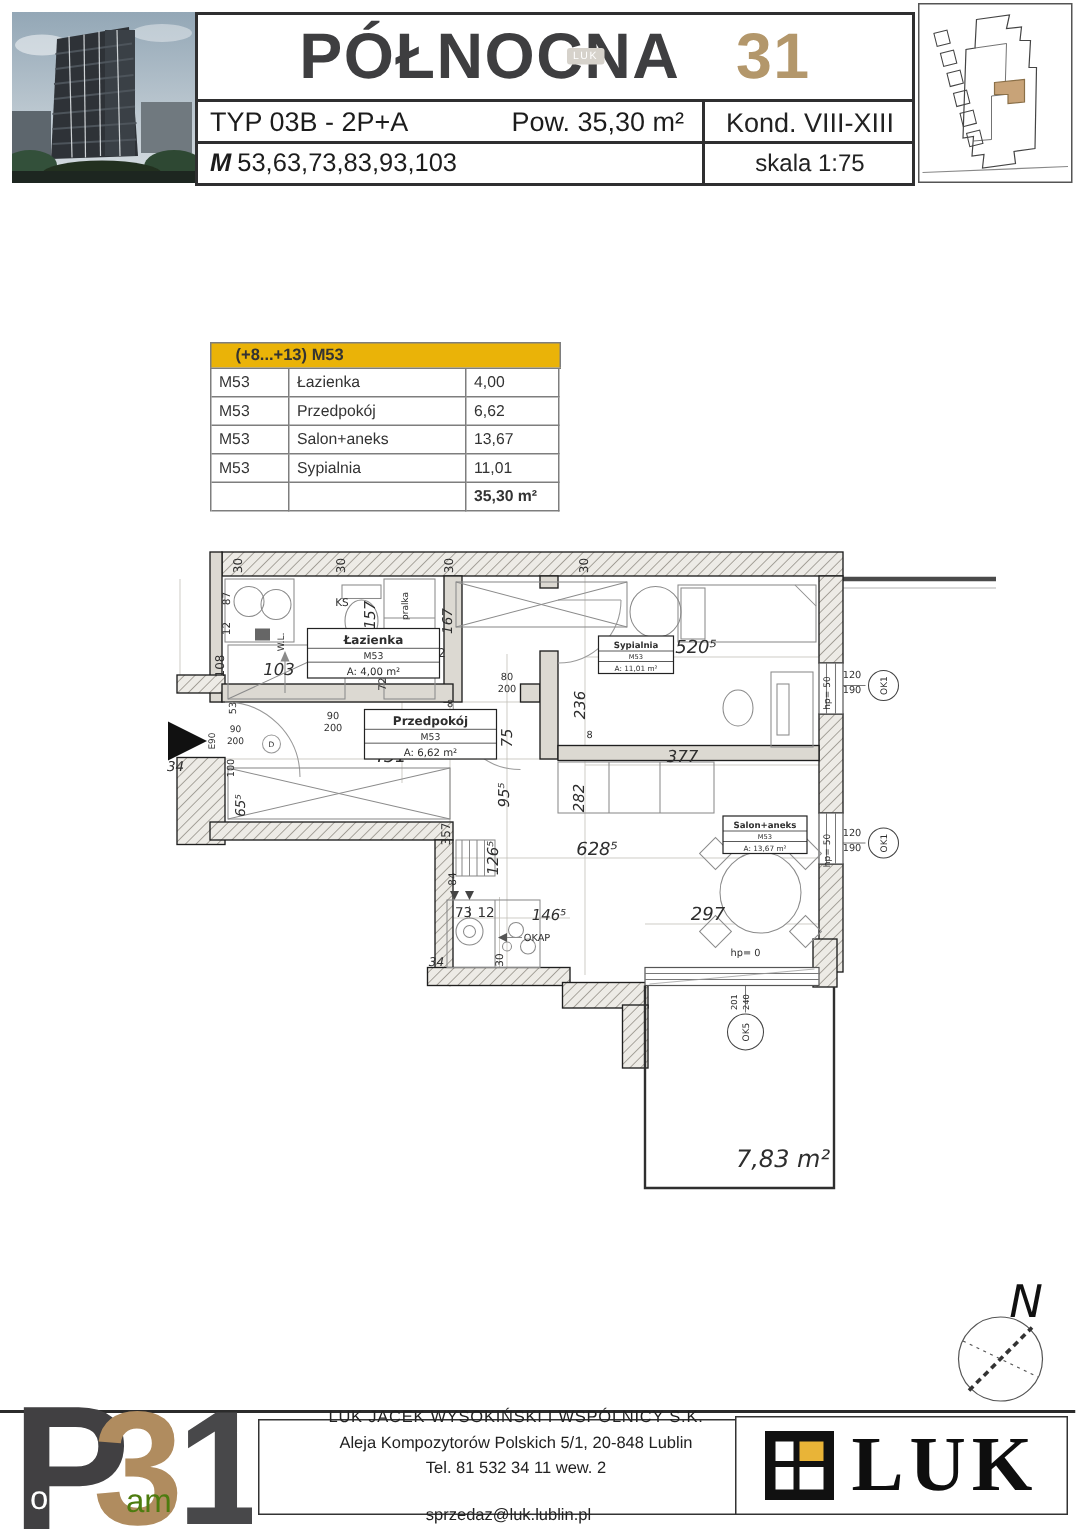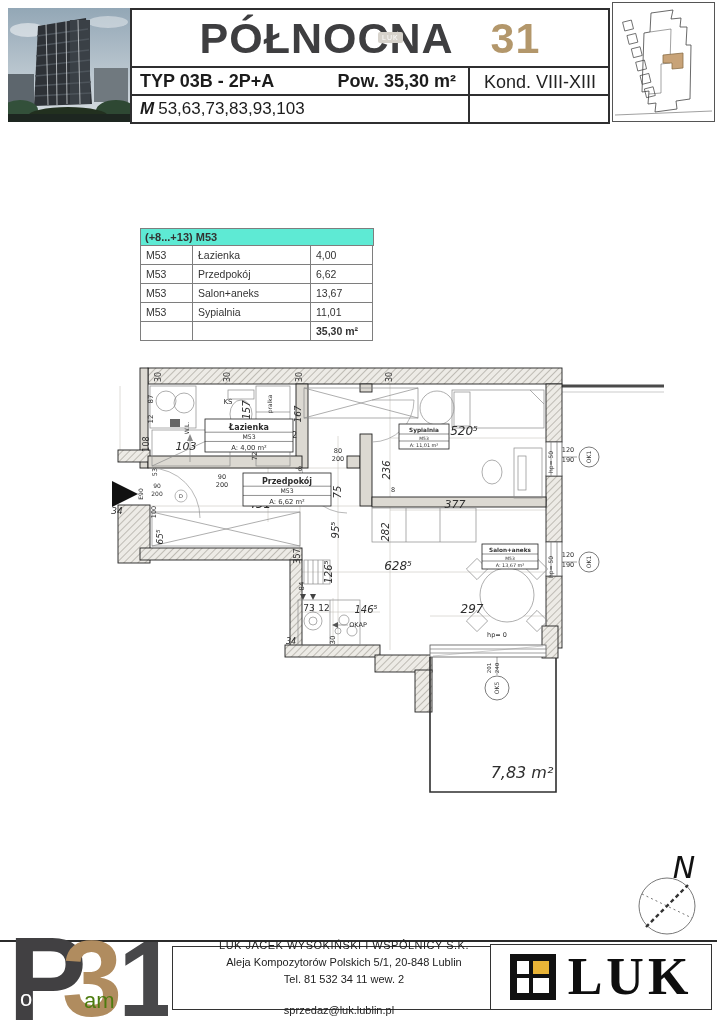--- a/index.html
+++ b/index.html
@@ -10,32 +10,32 @@
   .photo{left:8px;top:8px;width:122px;height:114px;overflow:hidden;}
   .htable{left:130px;top:8px;width:480px;height:116px;border:2px solid #2f2f30;box-sizing:border-box;background:#fff;}
   .trow{position:relative;box-sizing:border-box;}
   .titlerow{height:58px;border-bottom:2px solid #2f2f30;display:flex;align-items:center;justify-content:center;}
   .ptitle{font-size:43px;font-weight:700;letter-spacing:1px;color:#3e3e40;line-height:1;}
   .pnum{color:#b3976b;margin-left:37px;}
   .lukbadge{position:absolute;left:246px;top:22px;background:#d6d2cb;color:#fff;font-size:7px;
             padding:2px 4px;border-radius:2px;letter-spacing:1px;}
   .row2{height:28px;border-bottom:2px solid #2f2f30;display:flex;align-items:center;}
   .row2 .l{width:336px;display:flex;justify-content:space-between;align-items:center;padding:0 12px 0 8px;box-sizing:border-box;
-           font-size:18px;font-weight:700;}
+           font-size:18px;font-weight:400;}
   .row3{height:26px;display:flex;align-items:center;}
   .row3 .l{width:336px;padding:0 8px;font-size:17px;box-sizing:border-box;}
   .vdiv{position:absolute;left:336px;top:58px;width:2px;height:56px;background:#2f2f30;}
   .rcell{position:absolute;left:338px;width:140px;text-align:center;box-sizing:border-box;}
   .kond{top:58px;height:20px;font-size:18px;line-height:28px;color:#222;}
   .skala{top:88px;height:26px;font-size:16px;line-height:24px;color:#222;}
   .mpref{font-weight:700;font-style:italic;margin-right:4px;}
   .keyplan{left:612px;top:2px;width:103px;height:120px;border:1px solid #555;box-sizing:border-box;background:#fff;}
   
   .atable{left:140px;top:228px;width:234px;font-size:10.5px;color:#333;}
-  .athead{border:1px solid #7e7e7e;border-bottom:none;font-weight:700;font-size:11px;padding:2px 4px;background:#5eead4;}
+  .athead{border:1px solid #7e7e7e;border-bottom:none;font-weight:700;font-size:11px;padding:2px 16px;background:#eab308;}
   .atgrid{border-left:1px solid #7e7e7e;border-top:1px solid #7e7e7e;}
   .atr{display:grid;grid-template-columns:52px 118px 62px;}
   .atc{border-right:1px solid #7e7e7e;border-bottom:1px solid #7e7e7e;padding:2.5px 5px;min-height:13px;}
   .attotal{font-weight:700;}
   
   svg{font-family:"DejaVu Sans","Liberation Sans",sans-serif;}
   .wall{fill:url(#h);stroke:#1f1f1f;stroke-width:0.9;}
   .iwall{fill:#dcd9d2;stroke:#1f1f1f;stroke-width:0.9;}
   .win{fill:#fff;stroke:#555;stroke-width:0.8;}
   .f{fill:none;stroke:#8b8b8b;stroke-width:0.7;}
@@ -112,20 +112,21 @@
     <div class="l">
       <span>TYP 03B - 2P+A</span>
       <span>Pow. 35,30 m²</span>
     </div>
   </div>
   <div class="trow row3">
     <div class="l"><span class="mpref">M</span><span>53,63,73,83,93,103</span></div>
   </div>
   <div class="vdiv"></div>
   <div class="rcell kond">Kond. VIII-XIII</div>
+  <div class="rcell skala">skala 1:75</div>
 </div>
 
 <div class="abs keyplan">
   <svg width="101" height="118" viewBox="0 0 101 118">
     <g stroke="#444" stroke-width="0.8" fill="none">
       <path d="M38,10 L60,7 L58,16 L68,15 L67,24 L74,24 L73,42 L78,42 L77,96 L63,98 L64,106 L42,109 L43,100 L35,101 L36,88 L29,89 L31,30 L37,29 Z"></path>
       <path d="M37,29 L58,26 L57,60 L48,61 L48,90 L36,91" stroke-width="0.5"></path>
       <g transform="rotate(-14 28 60)" stroke-width="0.7">
         <rect x="20" y="16" width="9" height="9"></rect>
           <rect x="21" y="30" width="9" height="9"></rect>

